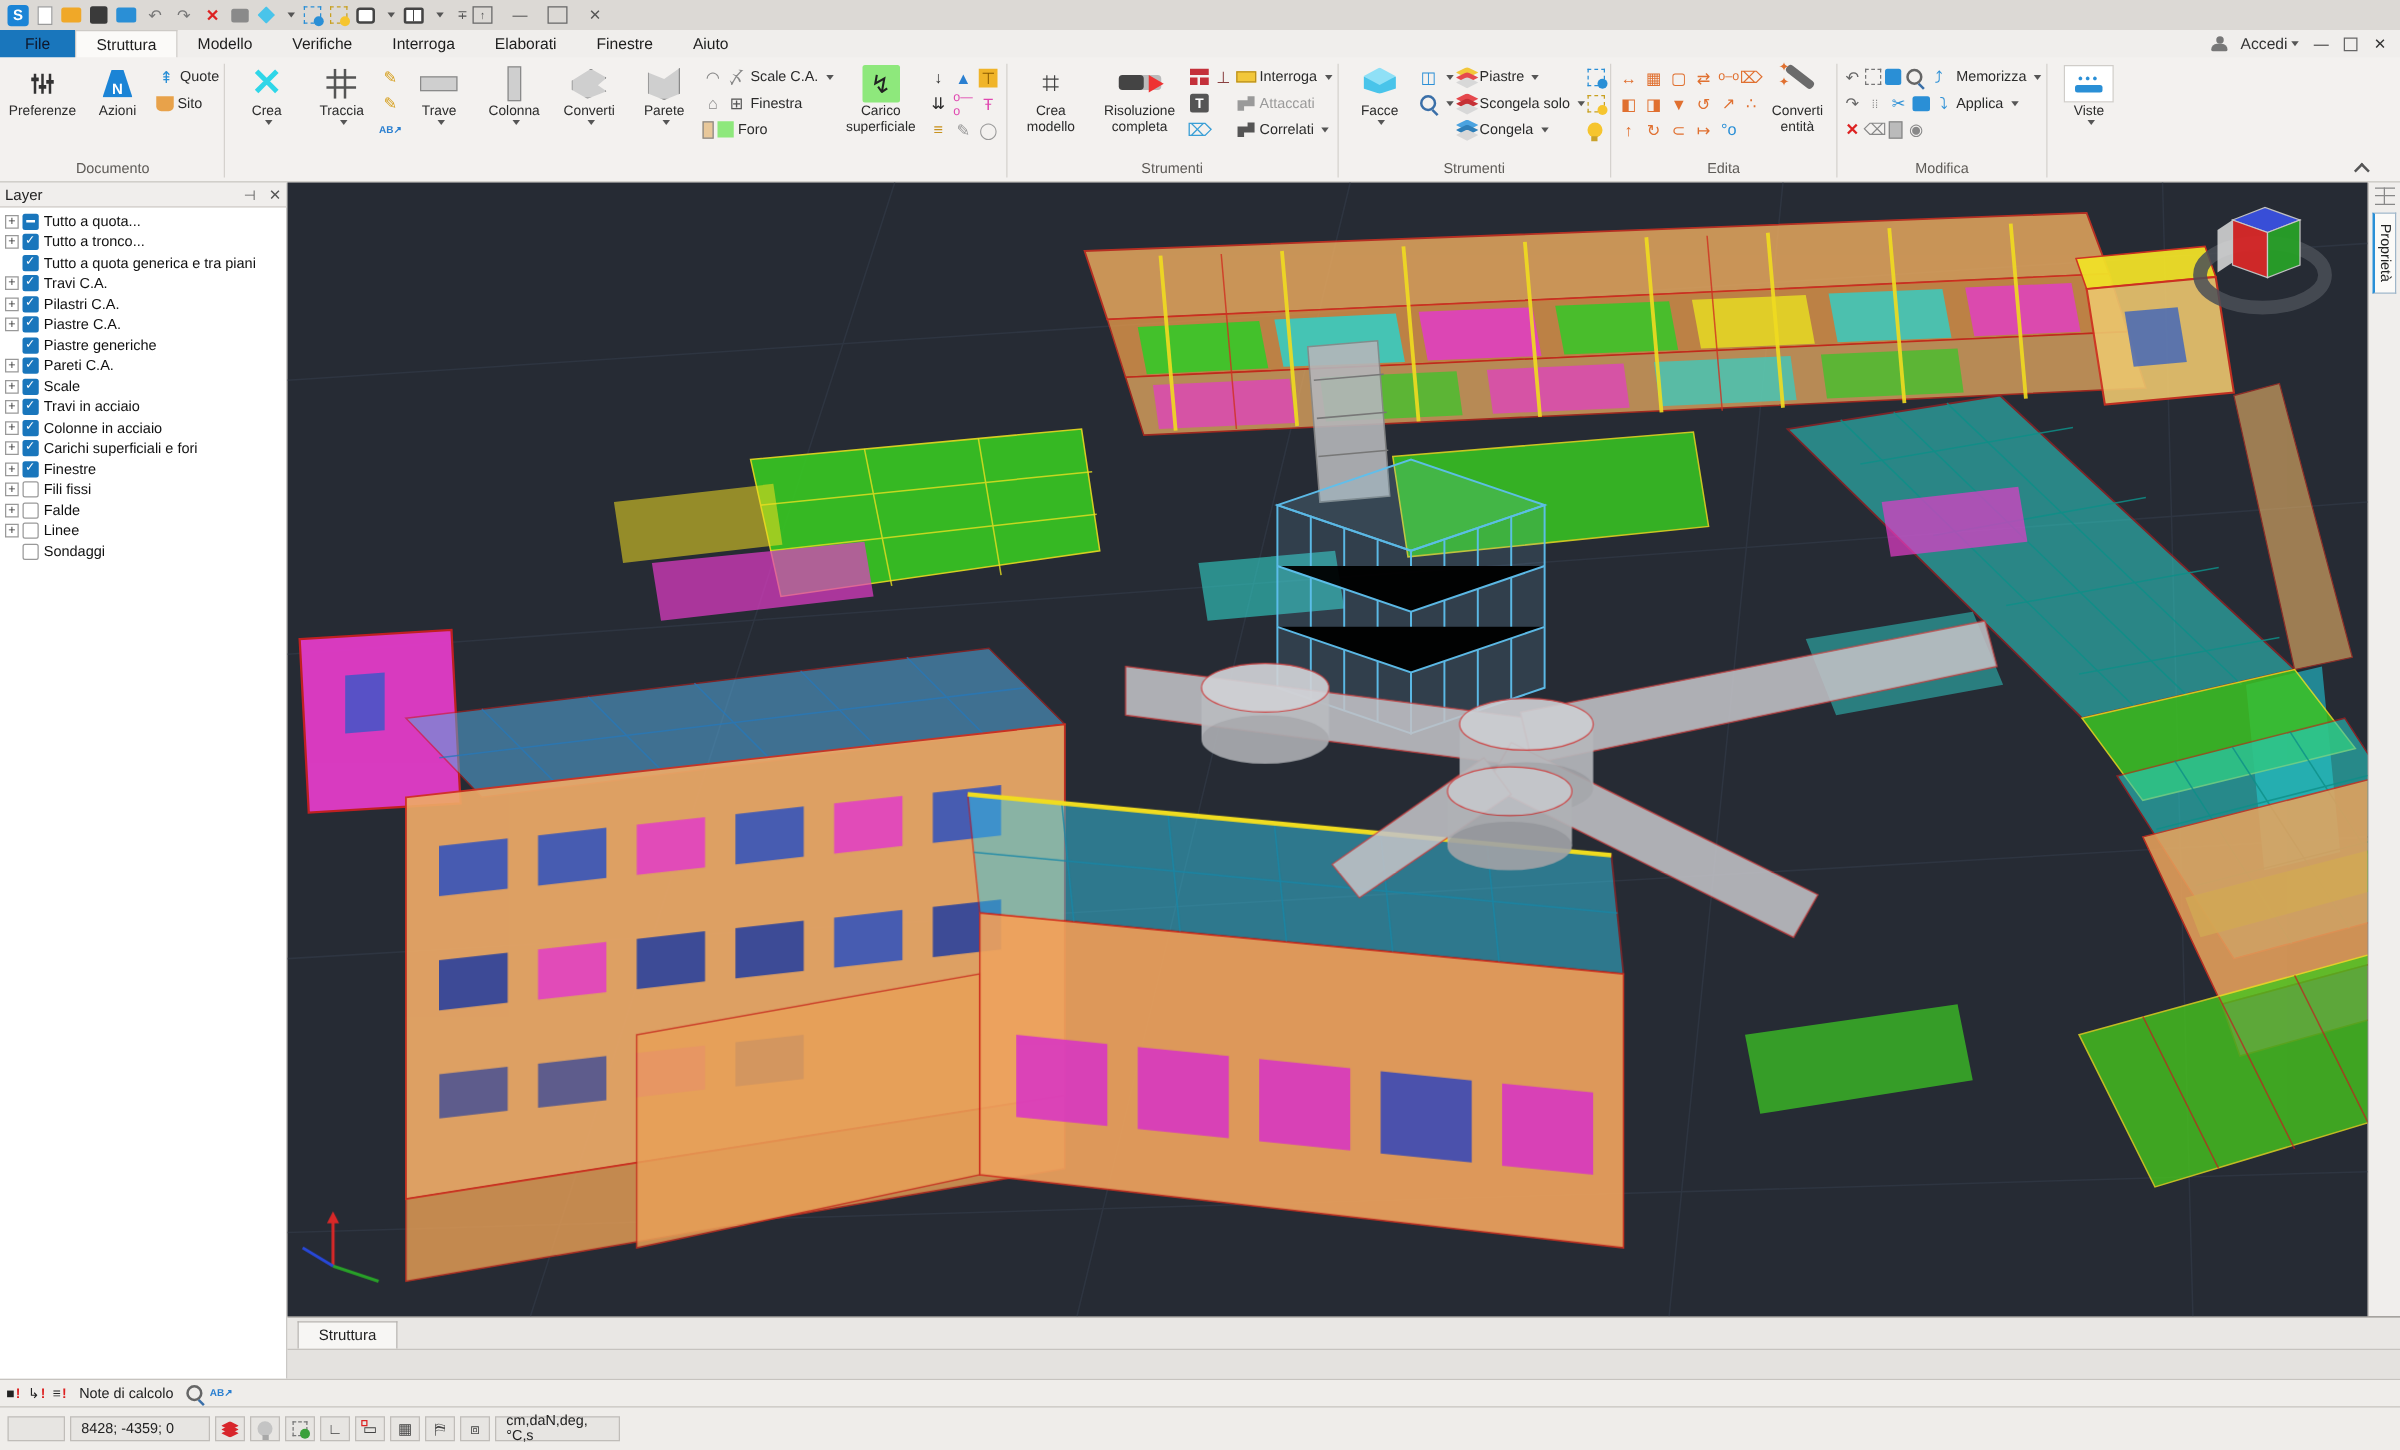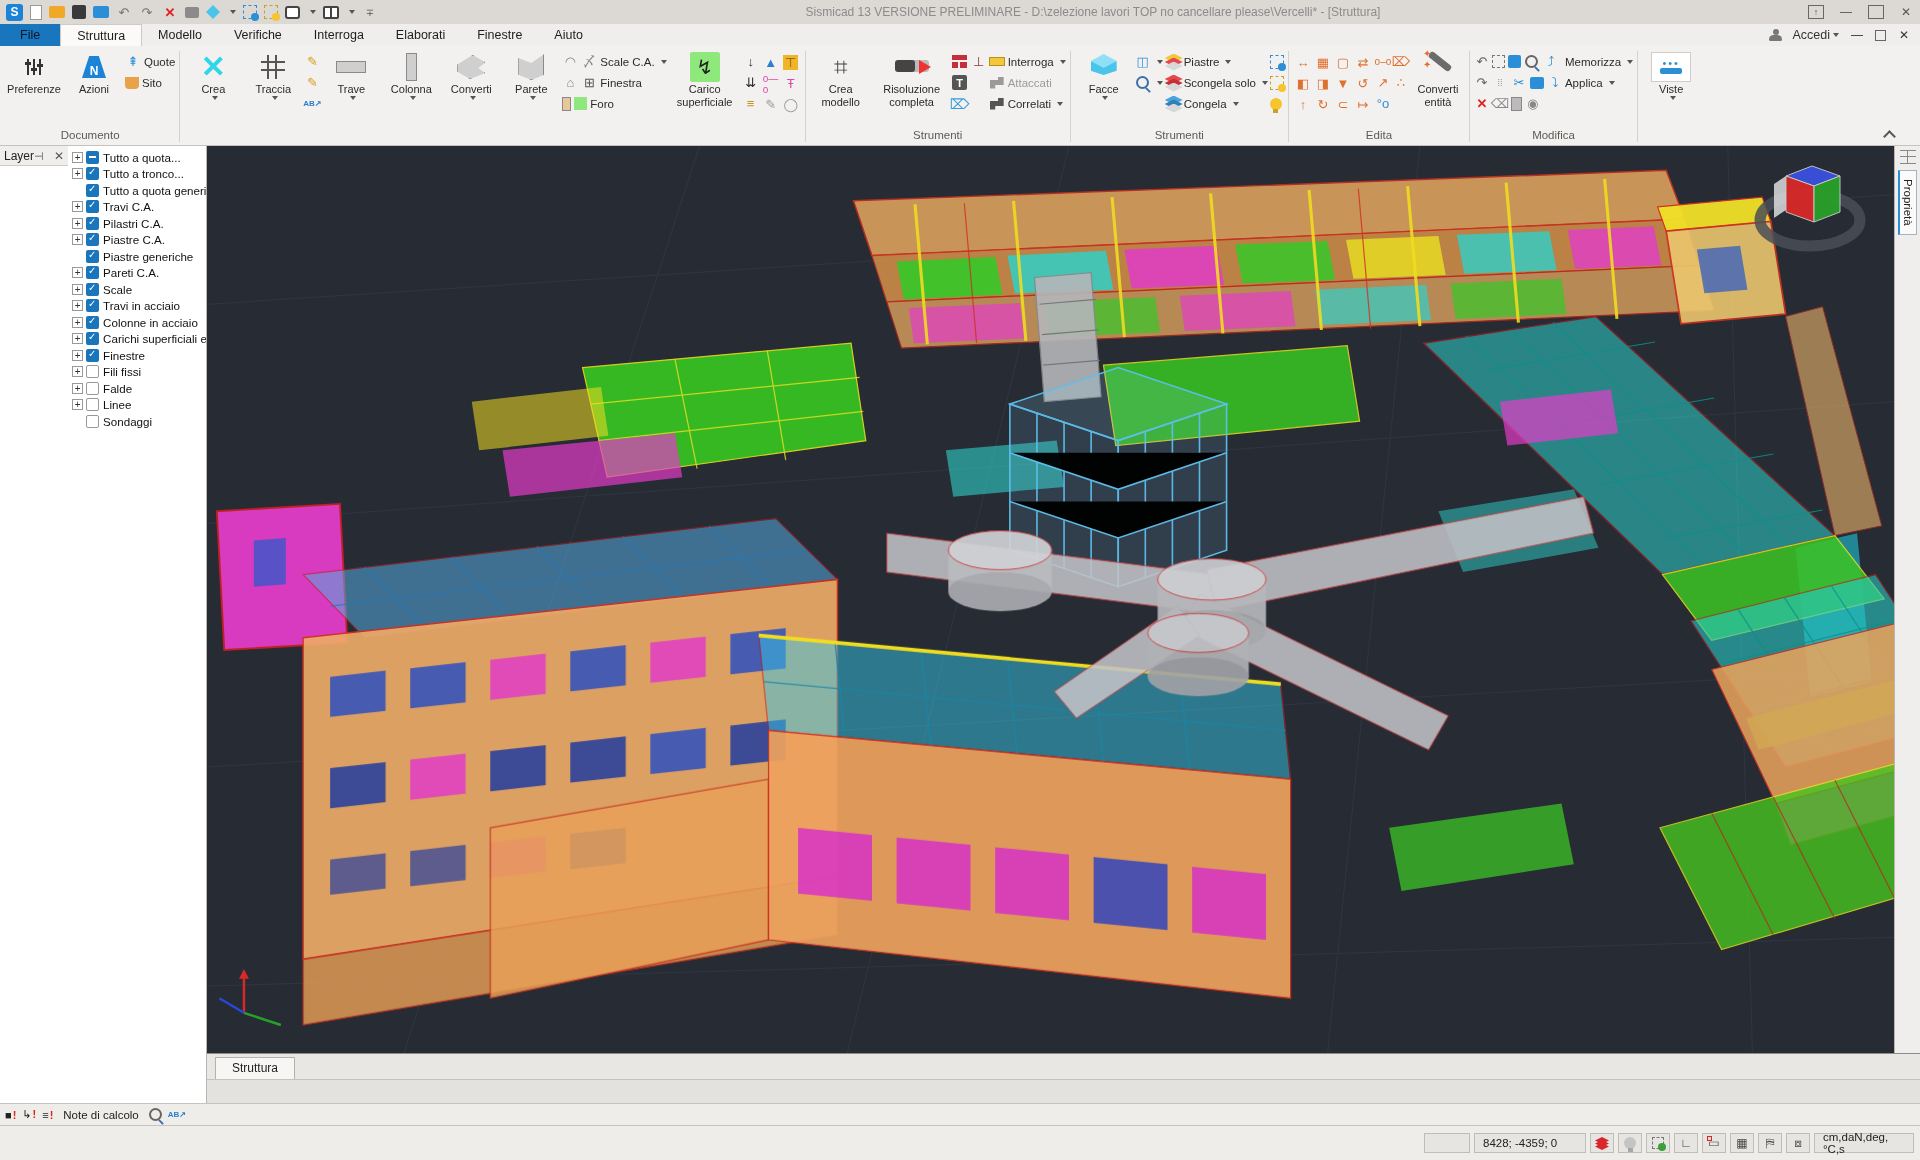--- a/index.html
+++ b/index.html
@@ -97,21 +97,21 @@
   .correlati-ic { width:14px; height:12px; background:#555; clip-path:polygon(0 30%,60% 30%,60% 0,100% 0,100% 70%,40% 70%,40% 100%,0 100%); }
   .tbox { width:15px; height:15px; background:#555; color:#fff; font-size:11px; font-weight:bold; display:flex; align-items:center; justify-content:center; border-radius:2px; }
   .redgrid { width:15px; height:13px; background:
      linear-gradient(#c4303a,#c4303a) 0 0/15px 5px no-repeat,
      linear-gradient(#c4303a,#c4303a) 0 7px/6px 6px no-repeat,
      linear-gradient(#c4303a,#c4303a) 8px 7px/7px 6px no-repeat; }
   .clamp { color:#8a4040; font-size:13px; }
 
   
   .main { flex:1; display:flex; min-height:0; }
-  .layerpanel { width:207px; background:#fff; border-right:1px solid #b9b6b2; display:flex; flex-direction:row; flex:0 0 auto; }
+  .layerpanel { width:230px; background:#fff; border-right:1px solid #b9b6b2; display:flex; flex-direction:column; flex:0 0 auto; }
   .lp-head { height:20px; background:#f0eeec; border-bottom:1px solid #cfccc8; display:flex; align-items:center; padding:0 4px; font-size:12px; color:#222; }
   .lp-head .sp { flex:1; }
   .pinic { width:12px; height:12px; color:#555; font-size:11px; margin-right:8px; }
   .closeic { color:#555; font-size:12px; }
   .lp-tree { flex:1; overflow:hidden; padding:3px 0 0 4px; }
   .trow { display:flex; align-items:center; height:16.5px; font-size:11.6px; color:#111; white-space:nowrap; }
   .exp { width:11px; height:11px; border:1px solid #999; background:#fff; margin-right:3px; font-size:10px; line-height:9px; text-align:center; color:#333; flex:0 0 auto; }
   .exp::before { content:"+"; }
   .noexp { width:14px; flex:0 0 auto; }
   .cb { width:13px; height:13px; border-radius:2px; margin-right:4px; flex:0 0 auto; position:relative; }
@@ -139,21 +139,21 @@
   .doctab { height:22px; background:#f7f6f4; border:1px solid #b5b2ae; border-bottom:none; padding:3px 16px; font-size:12px; color:#222; }
   .substrip { height:24px; background:#e4e2df; border-top:1px solid #c6c3bf; flex:0 0 auto; }
 
   
   .notebar { height:22px; background:#efedea; border-top:1px solid #c6c3bf; display:flex; align-items:center; flex:0 0 auto; }
   .notebar-left { width:200px; display:flex; align-items:center; gap:6px; padding:0 5px; }
   .bang { position:relative; font-size:11px; color:#222; }
   .bang::after { content:"!"; color:#d22; font-weight:bold; margin-left:1px; }
   .notetext { font-size:11.5px; color:#222; margin:0 4px; }
   .abic { color:#2a7fd0; font-size:8px; font-weight:bold; }
-  .statusbar { height:26px; background:#efedea; border-top:1px solid #c6c3bf; display:flex; align-items:center; justify-content:flex-end; gap:4px; padding:17px 6px; flex:0 0 auto; }
+  .statusbar { height:26px; background:#efedea; border-top:1px solid #c6c3bf; display:flex; align-items:center; gap:4px; padding:17px 6px; flex:0 0 auto; }
   .scell { height:20px; border:1px solid #c0bdb9; background:#e7e5e2; display:flex; align-items:center; padding:0 8px; font-size:11.5px; color:#222; }
   .scell.empty { width:46px; }
   .coords { width:112px; }
   .sbtn { width:24px; height:20px; border:1px solid #c0bdb9; background:#e7e5e2; display:flex; align-items:center; justify-content:center; font-size:12px; color:#444; }
   .units { width:100px; }
   .ministack { width:14px; height:12px; position:relative; }
   .ministack i{ position:absolute; left:0; width:14px; height:7px; background:#d8262c; clip-path:polygon(50% 0,100% 50%,50% 100%,0 50%); }
   .ministack i:nth-child(2){ top:3px; } .ministack i:nth-child(3){ top:6px; }
 </style>
 </head>
@@ -179,21 +179,20 @@
         </span>
       <span class="selsq" style="border-color:#c8a020;">
           <span class="bulb"></span>
         </span>
       <span class="qicon" style="width:15px;height:13px;background:#fff;border:2px solid #444;border-radius:3px;"></span>
         <span class="caret"></span>
       <span class="qicon" style="width:16px;height:13px;background:linear-gradient(90deg,#fff 45%,#444 45%,#444 55%,#fff 55%);border:2px solid #444;border-radius:2px;"></span>
         <span class="caret"></span>
       <span class="qicon" style="color:#555;font-size:10px;">∓</span>
     </div>
-    <div class="title-text">Sismicad 13 VERSIONE PRELIMINARE - D:\zelezione lavori TOP no cancellare please\Vercelli* - [Struttura]</div>
     <div class="winbtns">
       <span class="winbtn" style="border:1px solid #666;font-size:9px;">↑</span>
       <span class="winbtn">—</span>
       <span class="winbtn" style="border:1px solid #666;"></span>
       <span class="winbtn">✕</span>
     </div>
   </div>
 
   <div class="menubar">
     <div class="mtab file">File</div>

